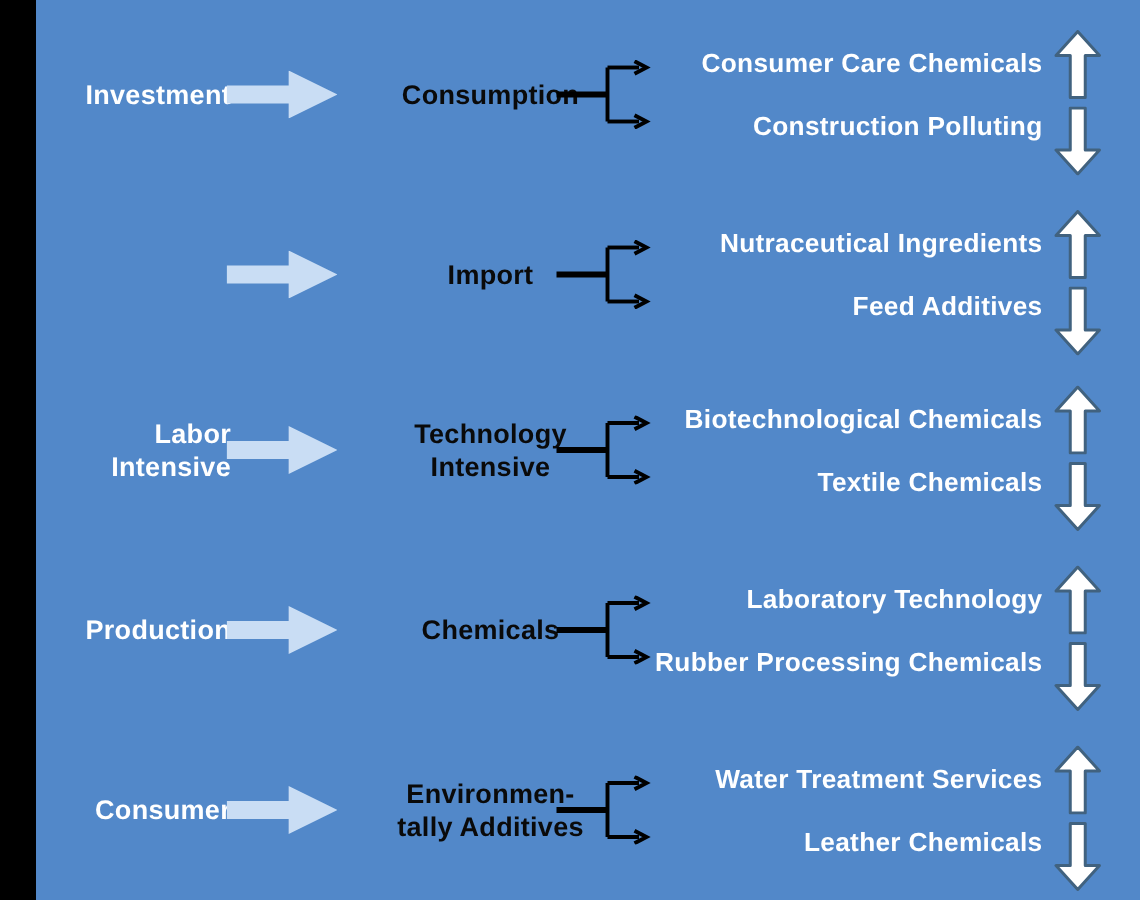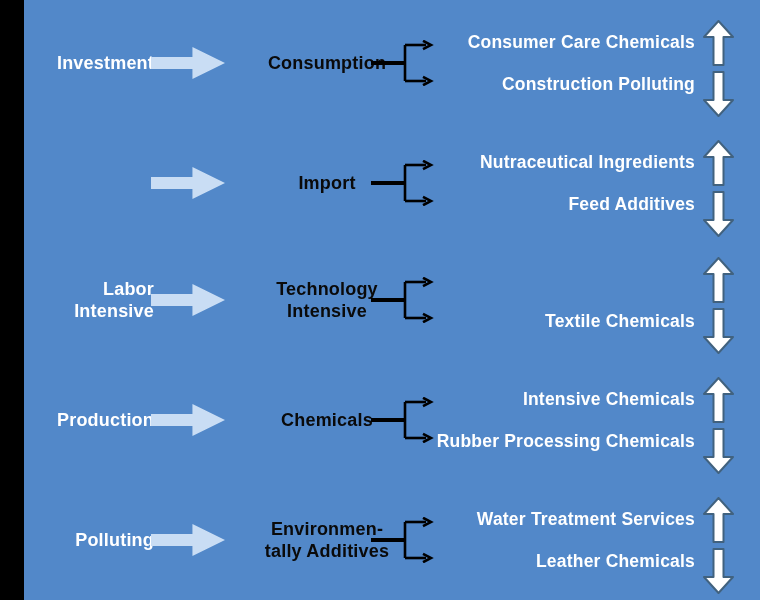--- a/index.html
+++ b/index.html
@@ -102,20 +102,21 @@
     <div class="to-label">Technology
 Intensive</div>
     <svg class="fork" viewBox="0 0 66 46">
       <line x1="1" y1="23" x2="35" y2="23" stroke="#000" stroke-width="4"></line>
       <line x1="35" y1="5" x2="35" y2="41" stroke="#000" stroke-width="2.6"></line>
       <line x1="35" y1="5" x2="56" y2="5" stroke="#000" stroke-width="2.6"></line>
       <line x1="35" y1="41" x2="56" y2="41" stroke="#000" stroke-width="2.6"></line>
       <polyline points="53,0.8 61,5 53,9.2" fill="none" stroke="#000" stroke-width="2.6"></polyline>
       <polyline points="53,36.8 61,41 53,45.2" fill="none" stroke="#000" stroke-width="2.6"></polyline>
     </svg>
+    <div class="item-label item-up">Biotechnological Chemicals</div>
     <div class="item-label item-down">Textile Chemicals</div>
     <svg class="trend trend-up" viewBox="0 0 33 46">
       <polygon points="16.5,1 31,17 21.5,17 21.5,45 11.5,45 11.5,17 2,17" fill="#fff" stroke="#41627f" stroke-width="2" stroke-linejoin="round"></polygon>
     </svg>
     <svg class="trend trend-down" viewBox="0 0 33 46">
       <polygon points="16.5,45 2,29 11.5,29 11.5,1 21.5,1 21.5,29 31,29" fill="#fff" stroke="#41627f" stroke-width="2" stroke-linejoin="round"></polygon>
     </svg>
   </div>
 
   <div class="row r3">
@@ -123,32 +124,32 @@
     <div class="shift-arrow"></div>
     <div class="to-label">Chemicals</div>
     <svg class="fork" viewBox="0 0 66 46">
       <line x1="1" y1="23" x2="35" y2="23" stroke="#000" stroke-width="4"></line>
       <line x1="35" y1="5" x2="35" y2="41" stroke="#000" stroke-width="2.6"></line>
       <line x1="35" y1="5" x2="56" y2="5" stroke="#000" stroke-width="2.6"></line>
       <line x1="35" y1="41" x2="56" y2="41" stroke="#000" stroke-width="2.6"></line>
       <polyline points="53,0.8 61,5 53,9.2" fill="none" stroke="#000" stroke-width="2.6"></polyline>
       <polyline points="53,36.8 61,41 53,45.2" fill="none" stroke="#000" stroke-width="2.6"></polyline>
     </svg>
-    <div class="item-label item-up">Intensive Chemicals</div>
+    <div class="item-label item-up">Laboratory Technology</div>
     <div class="item-label item-down">Rubber Processing Chemicals</div>
     <svg class="trend trend-up" viewBox="0 0 33 46">
       <polygon points="16.5,1 31,17 21.5,17 21.5,45 11.5,45 11.5,17 2,17" fill="#fff" stroke="#41627f" stroke-width="2" stroke-linejoin="round"></polygon>
     </svg>
     <svg class="trend trend-down" viewBox="0 0 33 46">
       <polygon points="16.5,45 2,29 11.5,29 11.5,1 21.5,1 21.5,29 31,29" fill="#fff" stroke="#41627f" stroke-width="2" stroke-linejoin="round"></polygon>
     </svg>
   </div>
 
   <div class="row r4">
-    <div class="from-label">Polluting</div>
+    <div class="from-label">Consumer</div>
     <div class="shift-arrow"></div>
     <div class="to-label">Environmen-
 tally Additives</div>
     <svg class="fork" viewBox="0 0 66 46">
       <line x1="1" y1="23" x2="35" y2="23" stroke="#000" stroke-width="4"></line>
       <line x1="35" y1="5" x2="35" y2="41" stroke="#000" stroke-width="2.6"></line>
       <line x1="35" y1="5" x2="56" y2="5" stroke="#000" stroke-width="2.6"></line>
       <line x1="35" y1="41" x2="56" y2="41" stroke="#000" stroke-width="2.6"></line>
       <polyline points="53,0.8 61,5 53,9.2" fill="none" stroke="#000" stroke-width="2.6"></polyline>
       <polyline points="53,36.8 61,41 53,45.2" fill="none" stroke="#000" stroke-width="2.6"></polyline>

